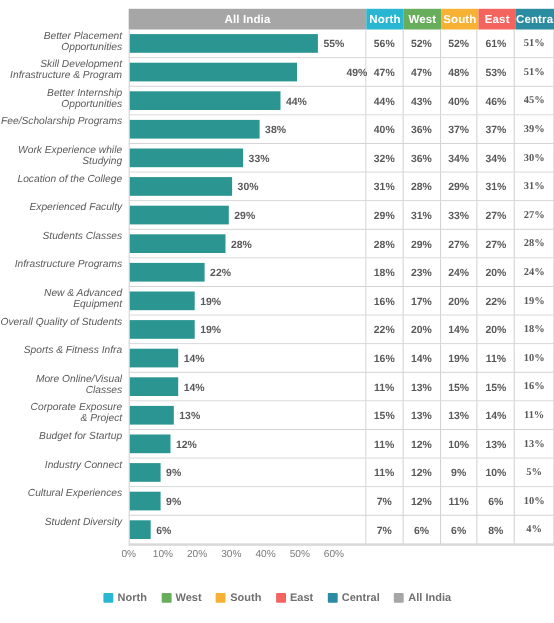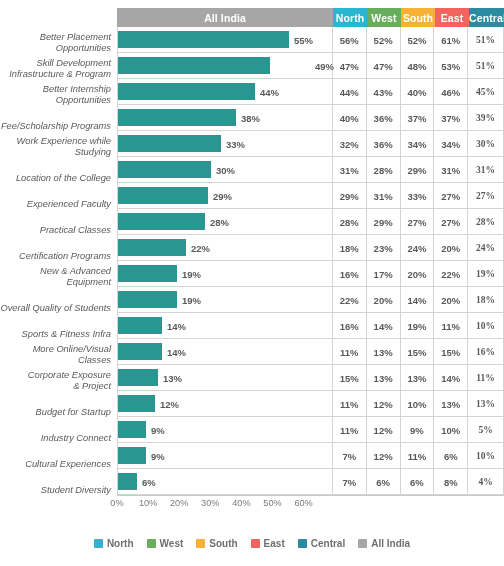--- a/index.html
+++ b/index.html
@@ -107,21 +107,21 @@
   
   .labels-col {
     position: absolute;
     top: 27px;
     left: 0;
     width: 113px;
   }
   .row-label {
     height: 26px;
     display: flex;
-    align-items: flex-end;
+    align-items: flex-start;
     justify-content: flex-end;
     text-align: right;
     font-size: 9.3px;
     font-style: italic;
     color: #5a5a5a;
     line-height: 1.12;
     padding-right: 2px;
   }
 
   
@@ -207,24 +207,24 @@
       <div class="row-label">
         <span>Work Experience while<br>Studying</span>
       </div>
       <div class="row-label">
         <span>Location of the College</span>
       </div>
       <div class="row-label">
         <span>Experienced Faculty</span>
       </div>
       <div class="row-label">
-        <span>Practical Classes</span>
-      </div>
-      <div class="row-label">
-        <span>Certification Programs</span>
+        <span>Students Classes</span>
+      </div>
+      <div class="row-label">
+        <span>Infrastructure Programs</span>
       </div>
       <div class="row-label">
         <span>New &amp; Advanced<br>Equipment</span>
       </div>
       <div class="row-label">
         <span>Overall Quality of Students</span>
       </div>
       <div class="row-label">
         <span>Sports &amp; Fitness Infra</span>
       </div>

